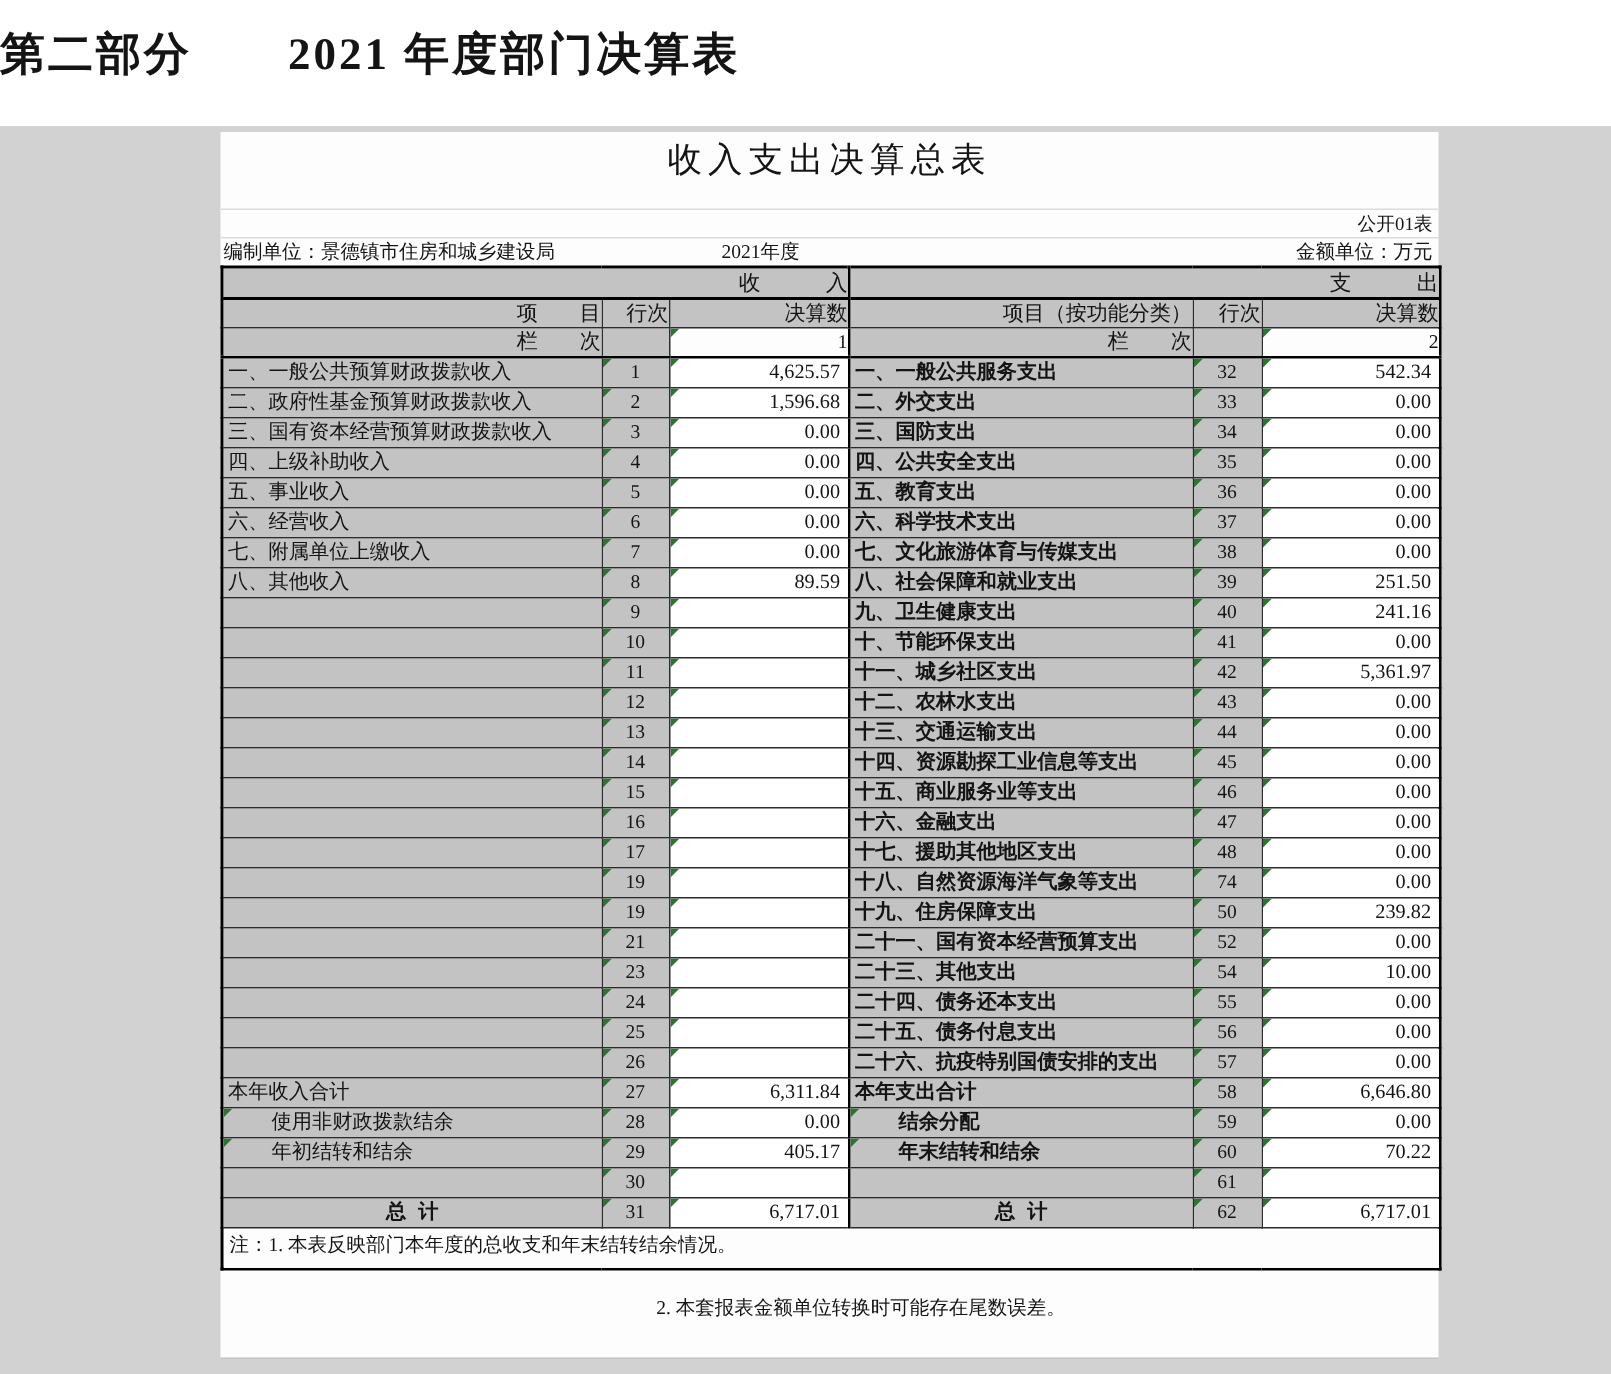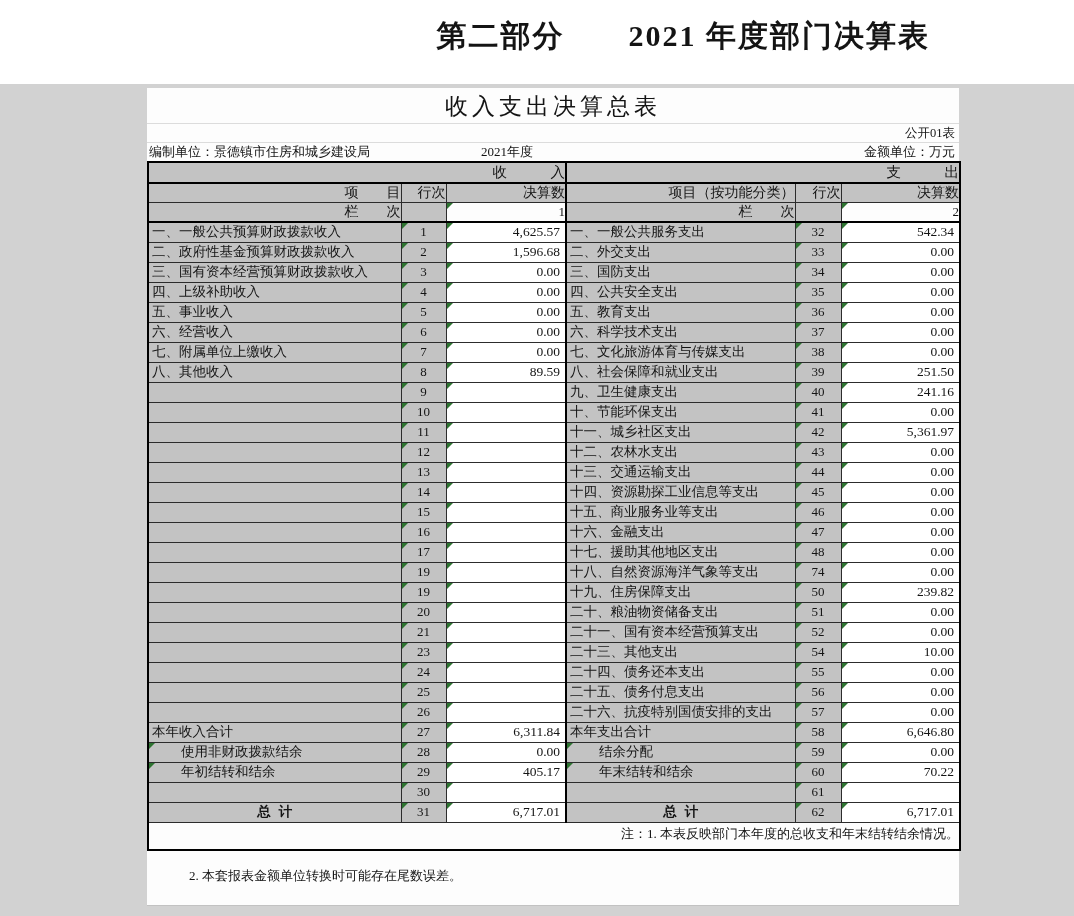--- a/index.html
+++ b/index.html
@@ -8,29 +8,29 @@
     font-family:"Liberation Serif","DejaVu Serif",serif;
     color:#141414;
     background:#fff;
     position:relative;
     overflow:hidden;
   }
   .screen { position:absolute; inset:0; width:1074px; height:916px; background:#fff; }
   .gray-bg { position:absolute; left:0; top:84px; width:1074px; height:832px; background:#d2d2d2; }
   .part-title {
     position:absolute; top:16px; left:0; width:930px;
-    text-align:right; font-size:30px; font-weight:bold; letter-spacing:2px;
+    text-align:left; font-size:30px; font-weight:bold; letter-spacing:2px;
     white-space:pre;
   }
   .sheet {
     position:absolute; left:147px; top:88px; width:812px; height:818px;
     background:#fdfdfd; border-bottom:1px solid #c2c2c2;
   }
   .sheet-title {
-    height:36px; line-height:38px; text-align:center;
+    height:52px; line-height:38px; text-align:center;
     font-size:23px; letter-spacing:4px; border-bottom:1px solid #dcdcdc;
   }
   .doc-label {
     height:19px; line-height:19px; text-align:right; padding-right:4px;
     font-size:12.5px; border-bottom:1px solid #dcdcdc;
   }
   .meta-row { position:relative; height:18px; line-height:18px; font-size:13px; }
   .meta-row .org { position:absolute; left:2px; top:0; }
   .meta-row .period { position:absolute; left:290px; width:140px; top:0; text-align:center; }
   .meta-row .unit { position:absolute; right:4px; top:0; }
@@ -42,41 +42,41 @@
   table.grid th, table.grid td {
     border:1px solid #2c2c2c;
     overflow:hidden; white-space:nowrap;
     position:relative;
   }
   table.grid th {
     background:#c3c3c3; font-weight:normal; font-size:14px;
     height:18px; text-align:right; padding:0;
   }
   tr.sec-row th { border-bottom:2px solid #000; font-size:14.5px; }
-  th.rhalf, td.rhalf { border-left:2px solid #000 !important; }
+  th.rhalf, td.rhalf { border-left:2px solid #000 !important;font-weight:bold; }
   tr.index-row th { border-bottom:2px solid #000; }
   tr.index-row th.value-head { background:#fdfdfd; font-size:13px; }
 
   tbody td { height:20px; font-size:13.5px; }
   td.item { background:#c3c3c3; text-align:left; padding-left:3px; }
   td.item.indent { padding-left:32px; }
   td.item.total { text-align:center; font-weight:bold; letter-spacing:8px; padding-left:8px; }
   td.line { background:#c3c3c3; text-align:center; font-size:13px; }
   td.value { background:#fff; text-align:right; padding-right:5px; }
 
   .tri::before, td.item.indent::before {
     content:""; position:absolute; top:0; left:0;
     border-top:6px solid #2e7431; border-right:6px solid transparent;
     width:0; height:0;
   }
   tr.note-row td {
     background:#fdfdfd; height:27px; font-size:13px;
-    text-align:right; padding:2px 0 6px 4px; vertical-align:top;
-  }
-  .footnote2 { margin-top:16px; padding-left:42px; font-size:13px; height:20px; }
+    text-align:left; padding:2px 0 6px 4px; vertical-align:top;
+  }
+  .footnote2 { margin-top:16px; padding-left:42px; font-size:13px; height:20px;text-align:center; }
 </style>
 </head>
 <body>
 
 <div class="screen">
   <div class="gray-bg"></div>
 
   <div class="part-title">第二部分　　2021 年度部门决算表</div>
 
   <div class="sheet">
@@ -267,28 +267,20 @@
           <tr>
             <td class="item"></td>
             <td class="line tri">19</td>
             <td class="value tri"></td>
             <td class="item rhalf">十九、住房保障支出</td>
             <td class="line tri">50</td>
             <td class="value tri">239.82</td>
           </tr>
           <tr>
             <td class="item"></td>
-            <td class="line tri">20</td>
-            <td class="value tri"></td>
-            <td class="item rhalf">二十、粮油物资储备支出</td>
-            <td class="line tri">51</td>
-            <td class="value tri">0.00</td>
-          </tr>
-          <tr>
-            <td class="item"></td>
             <td class="line tri">21</td>
             <td class="value tri"></td>
             <td class="item rhalf">二十一、国有资本经营预算支出</td>
             <td class="line tri">52</td>
             <td class="value tri">0.00</td>
           </tr>
           <tr>
             <td class="item"></td>
             <td class="line tri">23</td>
             <td class="value tri"></td>

